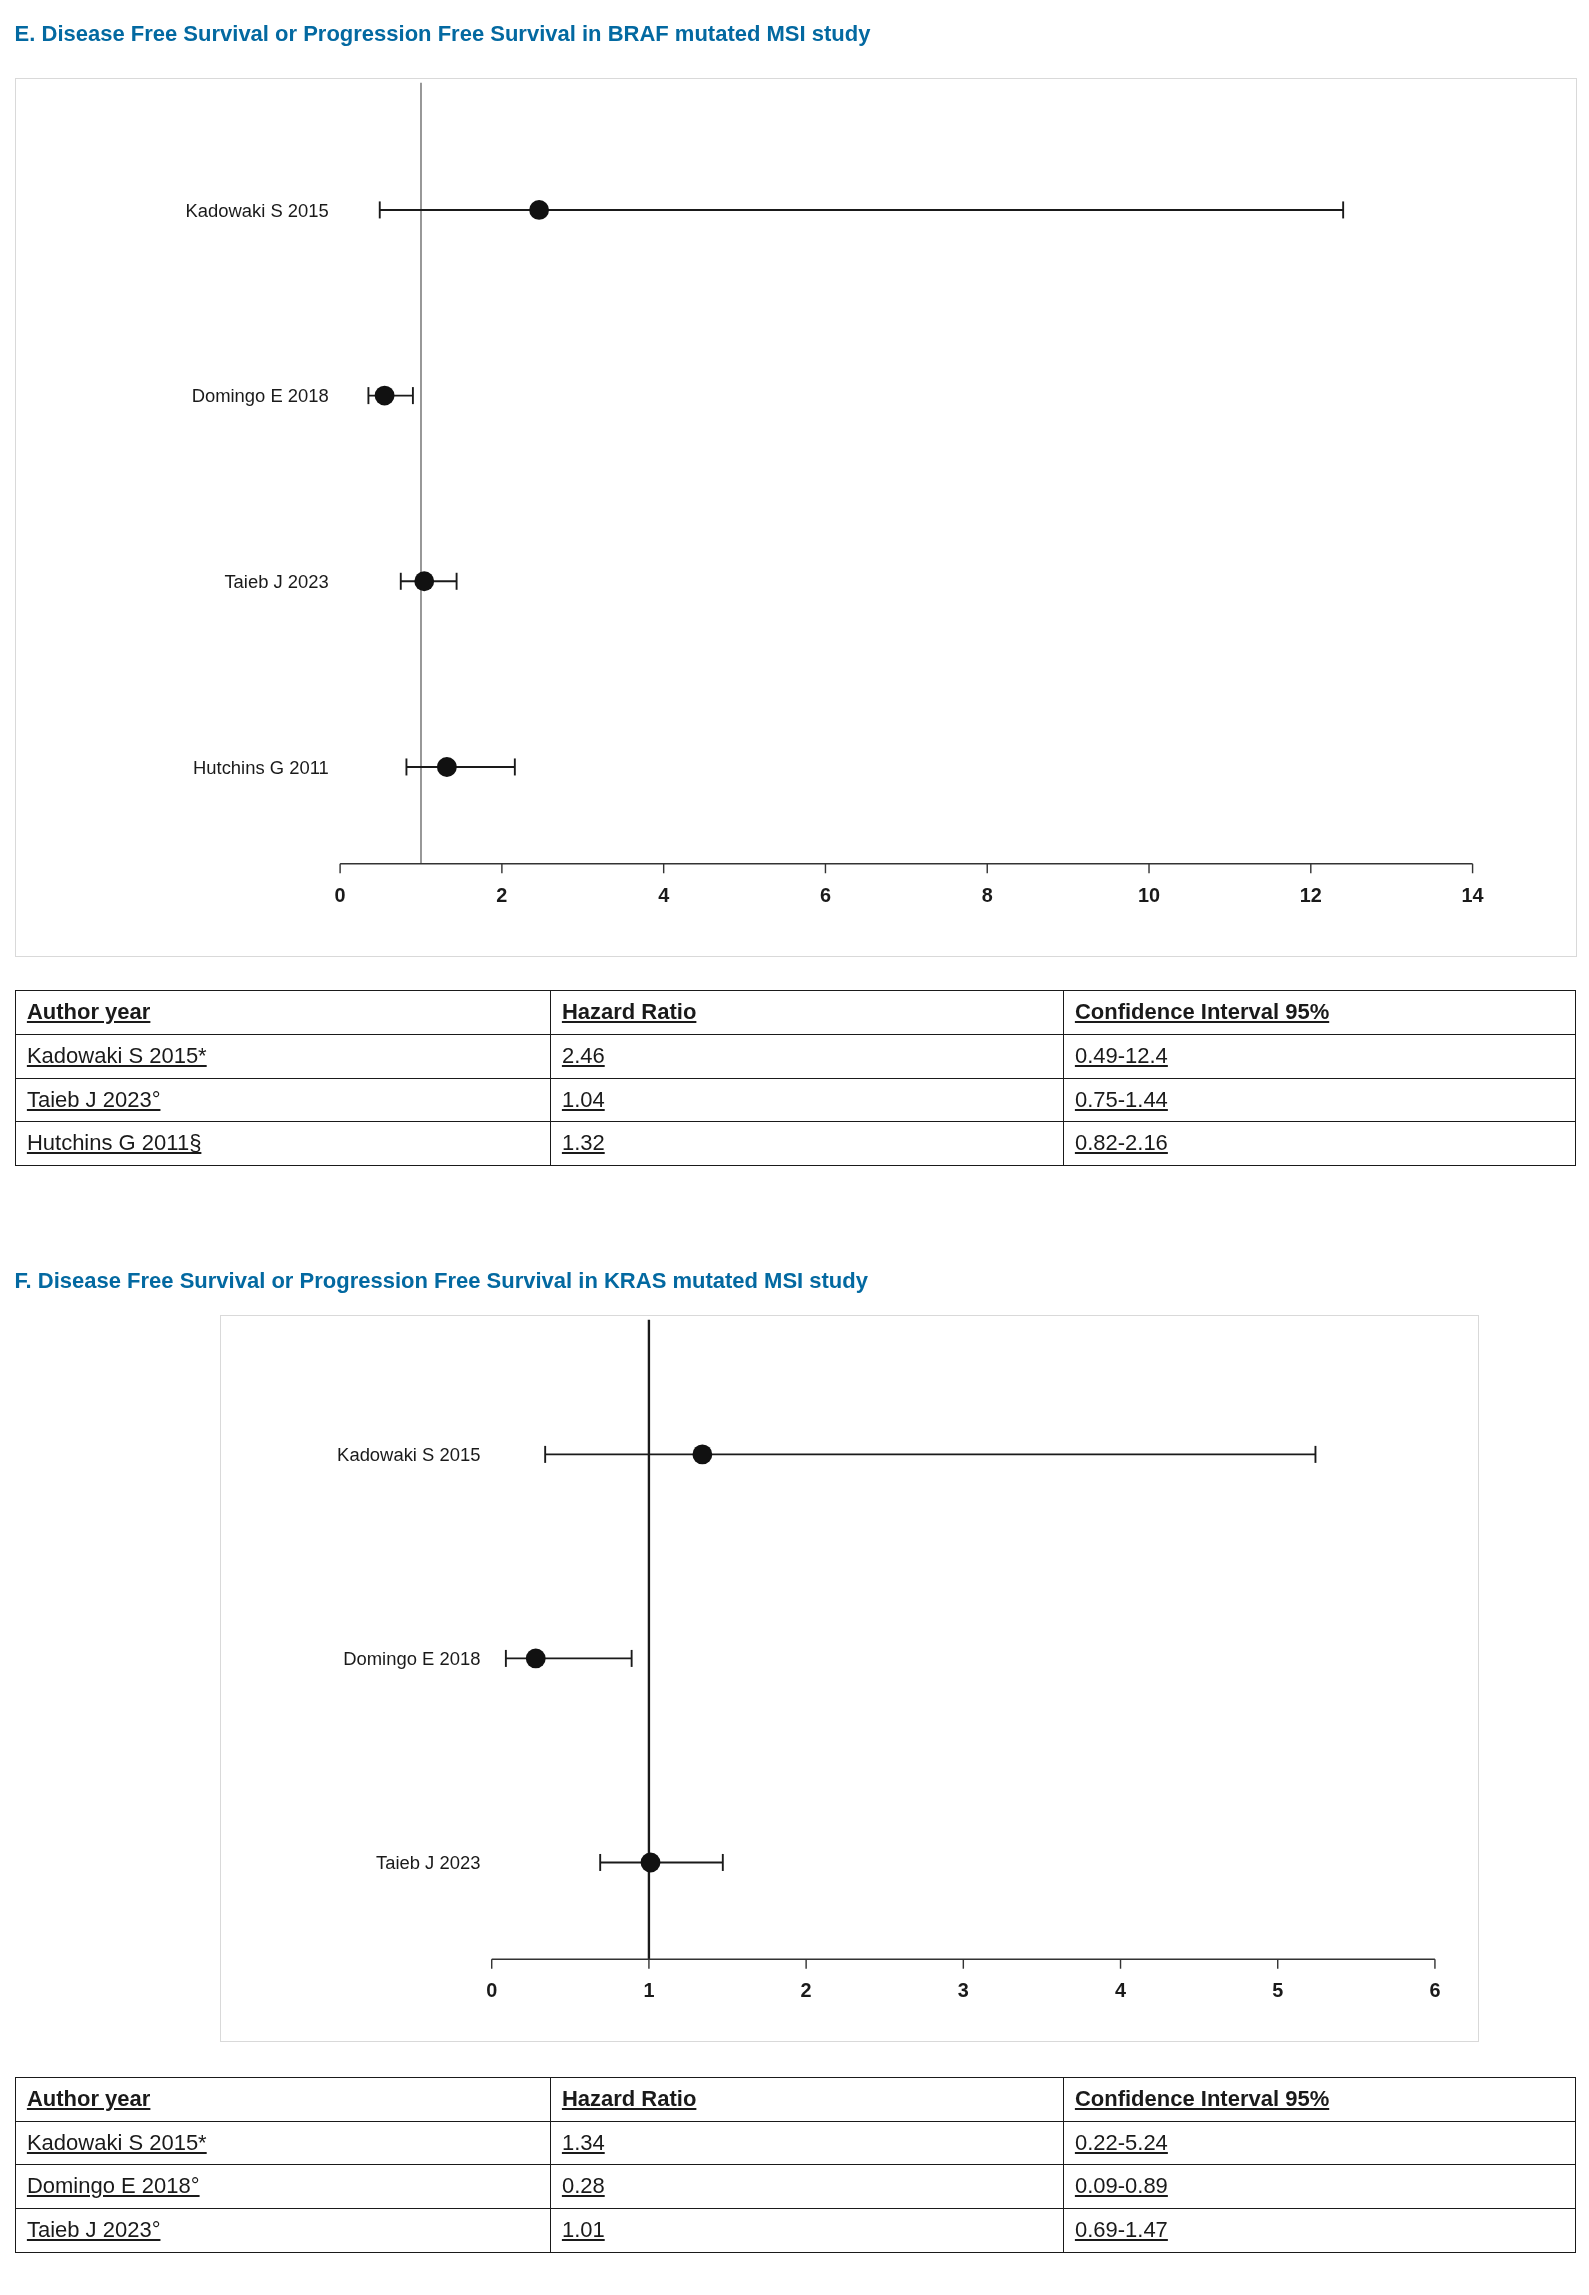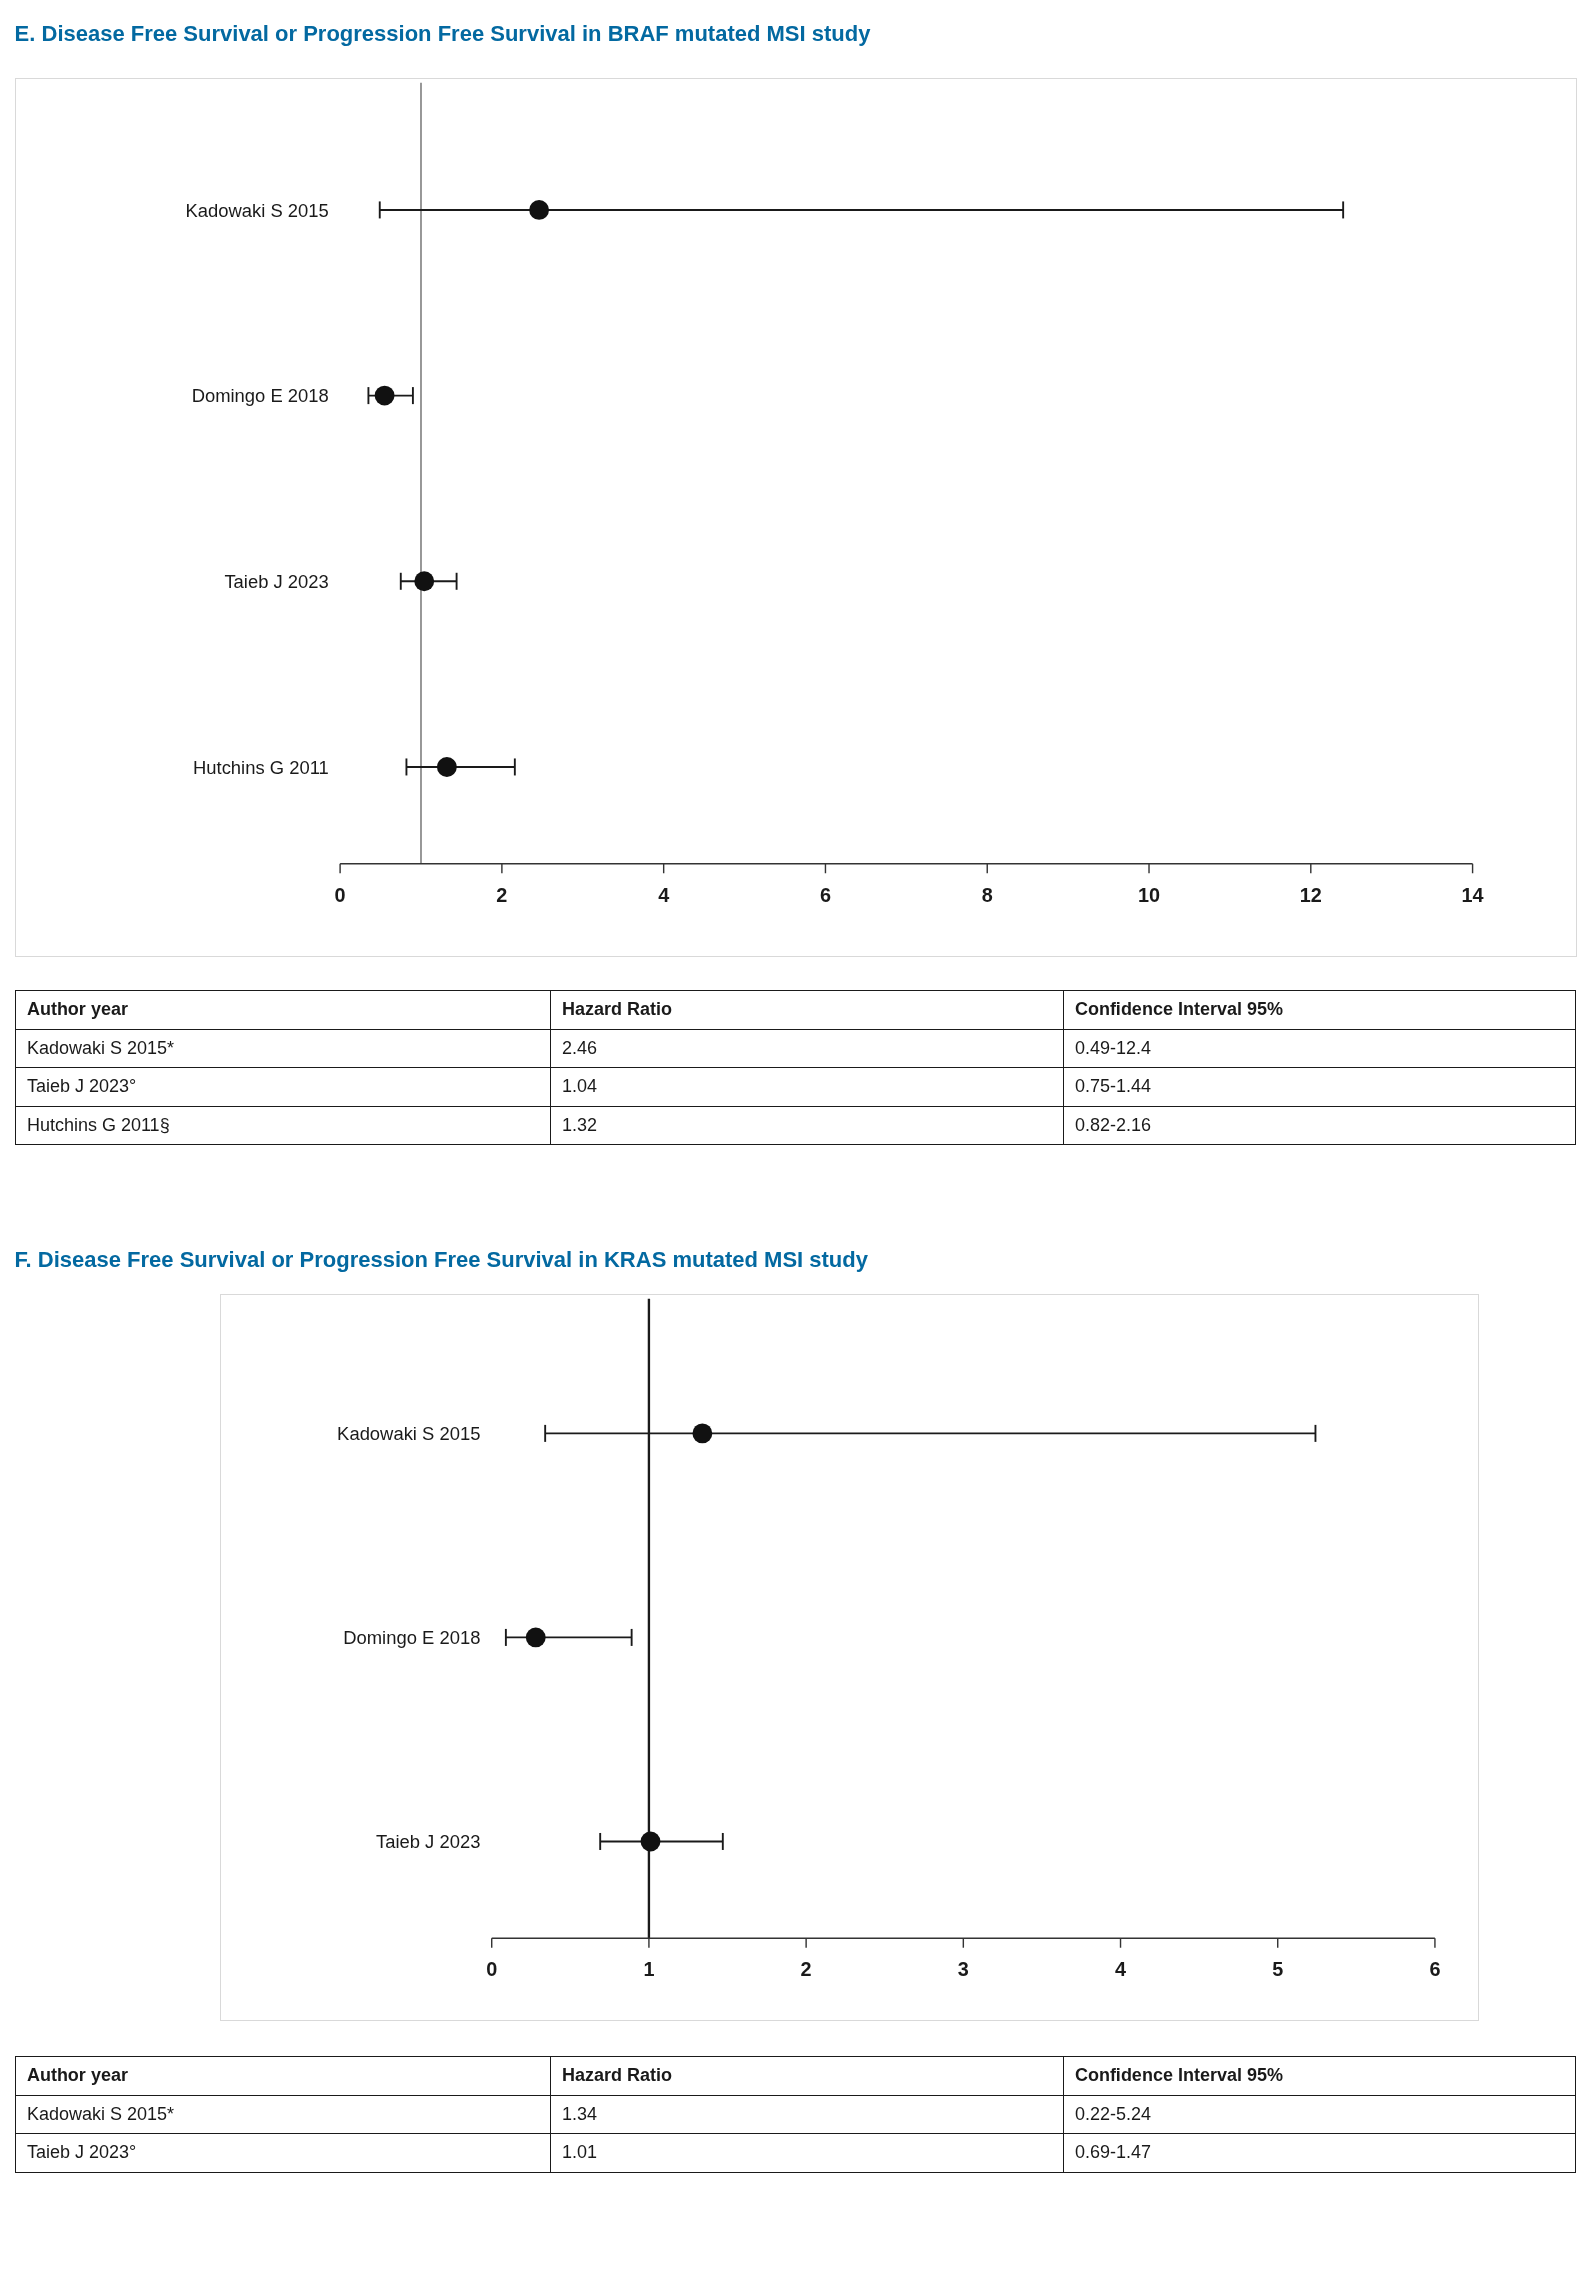--- a/index.html
+++ b/index.html
@@ -22,21 +22,22 @@
   .chart-box {
     border: 0.9px solid #d9d9d9;
     background: #ffffff;
   }
   #chart-e { width: 1562px; height: 879px; }
   #chart-f { width: 1259px; height: 727px; margin-left: 205px; }
   .data-table {
     width: 1561px;
     border-collapse: collapse;
     table-layout: fixed;
-    font-size: 18px;
+    font-size: 22px;
+    text-decoration: underline;
   }
   #table-e { margin-top: 33px; }
   #table-f { margin-top: 35px; }
   .data-table th, .data-table td {
     border: 1.9px solid #1a1a1a;
     text-align: left;
     padding: 7px 6.6px 7px 11.3px;
     line-height: 1.3;
     white-space: nowrap;
     overflow: hidden;
@@ -173,20 +174,25 @@
         <th>Confidence Interval 95%</th>
       </tr>
     </thead>
     <tbody>
       <tr>
         <td>Kadowaki S 2015*</td>
         <td>1.34</td>
         <td>0.22-5.24</td>
       </tr>
       <tr>
+        <td>Domingo E 2018°</td>
+        <td>0.28</td>
+        <td>0.09-0.89</td>
+      </tr>
+      <tr>
         <td>Taieb J 2023°</td>
         <td>1.01</td>
         <td>0.69-1.47</td>
       </tr>
     </tbody>
   </table>
 
 </div>
 
 

